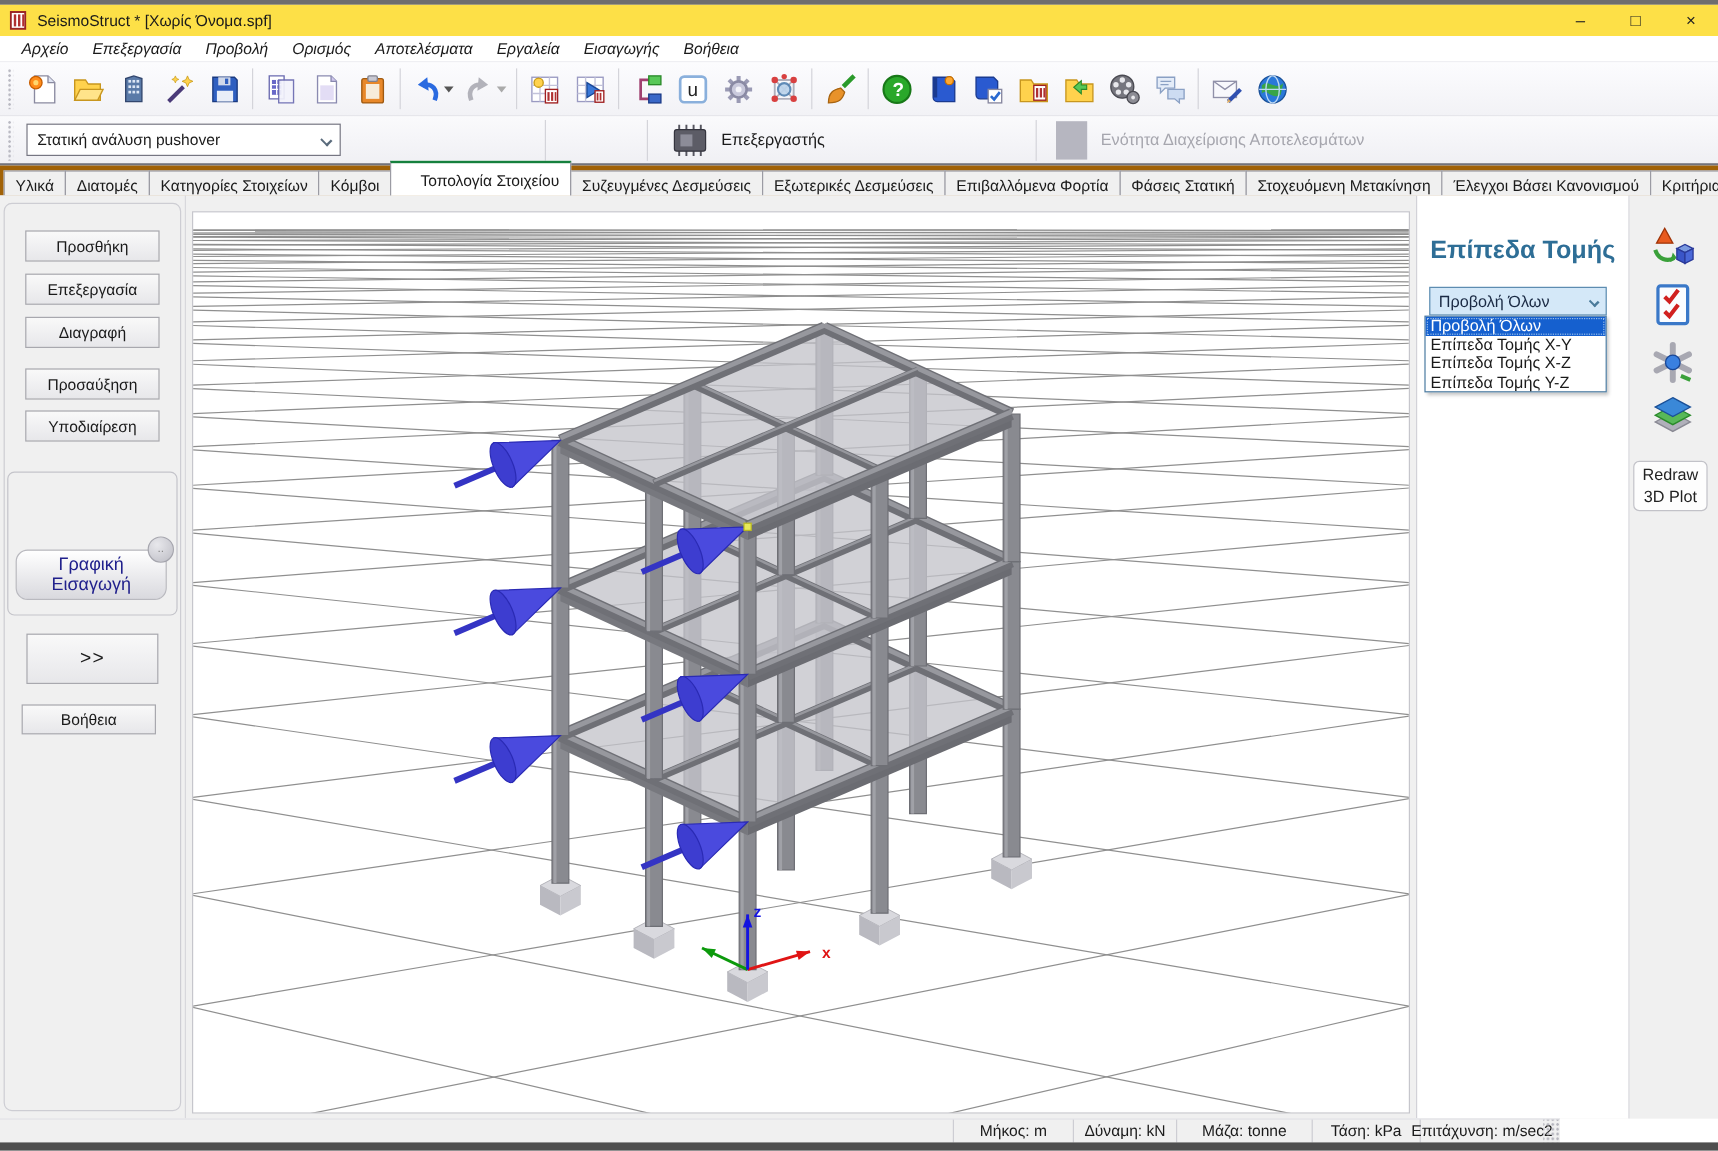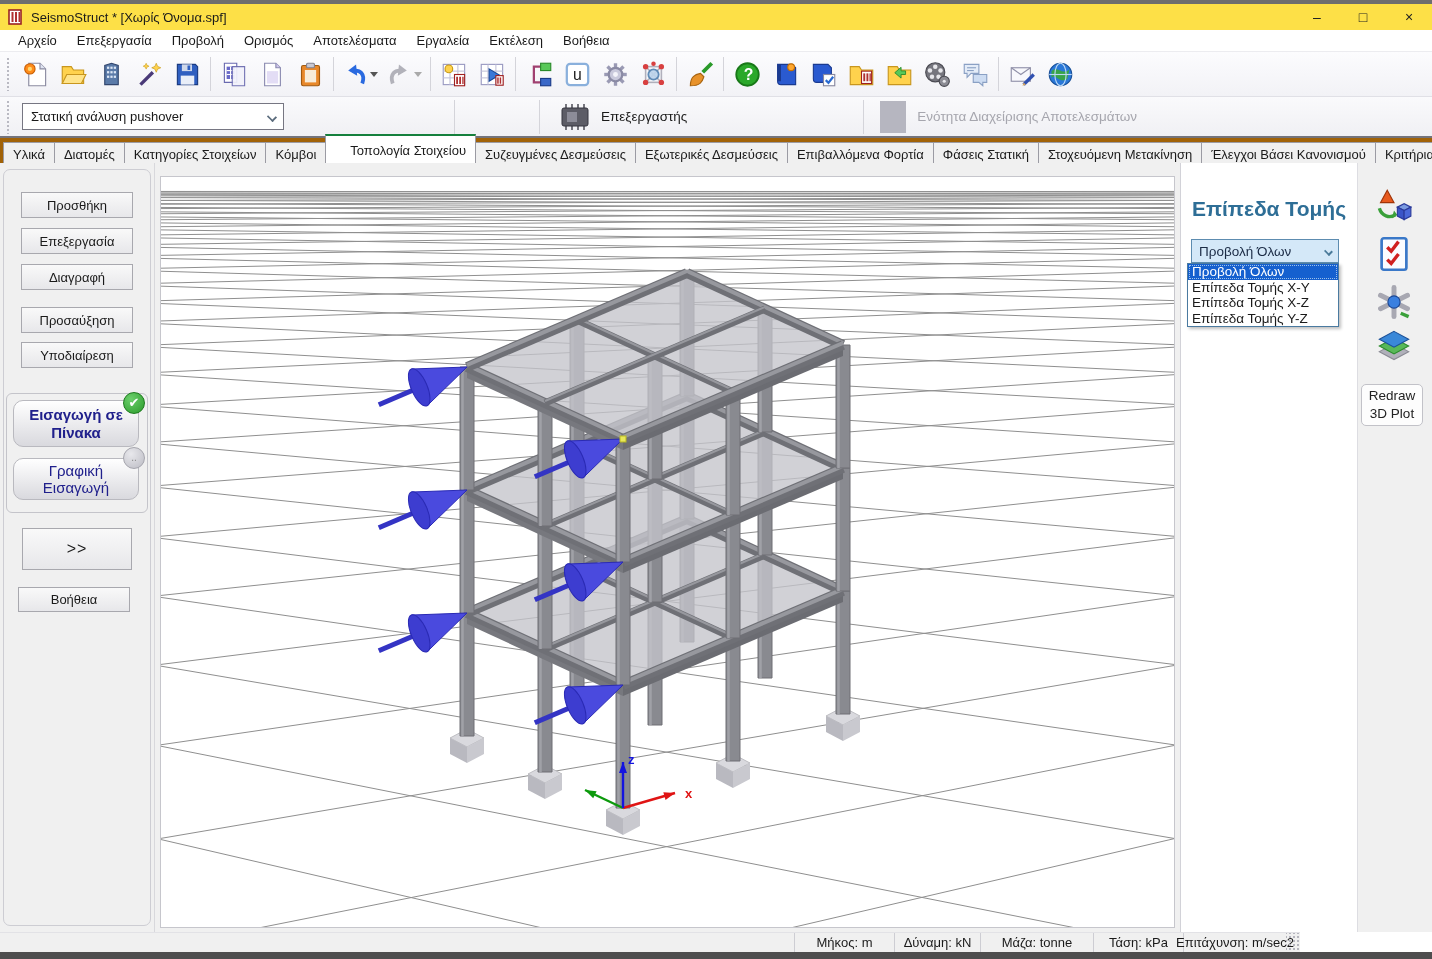--- a/index.html
+++ b/index.html
@@ -13,21 +13,21 @@
   .titlebar{position:absolute;left:0;top:4px;width:1432px;height:26px;background:#fde047;
             display:flex;align-items:center;padding-left:8px;}
   .app-icon{width:16px;height:16px;margin-right:7px;display:inline-flex;}
   .title-text{font-size:13px;}
   .win-controls{position:absolute;right:0;top:0;height:26px;display:flex;}
   .win-btn{width:46px;height:26px;display:flex;align-items:center;justify-content:center;
            font-size:14px;color:#222;cursor:default;}
   
   .menubar{position:absolute;left:0;top:30px;width:1432px;height:22px;background:#fff;
            display:flex;align-items:center;padding-left:8px;border-bottom:1px solid #ececf0;}
-  .menu-item{padding:2px 10px;white-space:nowrap;}
+  .menu-item{padding:2px 10px;white-space:nowrap;font-style:italic;}
   
   .toolbar1{position:absolute;left:0;top:52px;width:1432px;height:45px;
             background:linear-gradient(#fcfcfe,#f2f2f6);border-bottom:1px solid #e0e0e6;
             display:flex;align-items:center;padding-left:4px;}
   .grip{width:5px;height:34px;margin:0 5px 0 2px;
         background-image:radial-gradient(circle,#b9b9c2 1px,transparent 1.2px);
         background-size:4px 4px;}
   .tb-btn{width:38px;height:38px;display:flex;align-items:center;justify-content:center;flex:0 0 auto;}
   .tb-btn svg{width:27px;height:27px;}
   .tb-btn.narrow{width:34px;}
@@ -136,21 +136,21 @@
     </div>
   </div>
 
   <div class="menubar">
     <span class="menu-item">Αρχείο</span>
     <span class="menu-item">Επεξεργασία</span>
     <span class="menu-item">Προβολή</span>
     <span class="menu-item">Ορισμός</span>
     <span class="menu-item">Αποτελέσματα</span>
     <span class="menu-item">Εργαλεία</span>
-    <span class="menu-item">Εκτέλεση</span>
+    <span class="menu-item">Εισαγωγής</span>
     <span class="menu-item">Βοήθεια</span>
   </div>
 
   <div class="toolbar1">
     <span class="grip"></span>
     <span class="tb-btn">
         <svg viewBox="0 0 24 24">
           <path d="M6 2h10l5 5v15H6z" fill="#fff" stroke="#8a8aa0"></path>
           <path d="M16 2v5h5" fill="#dfe4f2" stroke="#8a8aa0"></path>
           <circle cx="7" cy="7" r="4.6" fill="#ff8c1a" stroke="#c85e00"></circle>
@@ -463,24 +463,20 @@
   <div class="main">
 
     <div class="left-panel">
       <div class="lp-frame"></div>
       <div class="std-btn" style="top:29px">Προσθήκη</div>
       <div class="std-btn" style="top:65px">Επεξεργασία</div>
       <div class="std-btn" style="top:101px">Διαγραφή</div>
       <div class="std-btn" style="top:144px">Προσαύξηση</div>
       <div class="std-btn" style="top:179px">Υποδιαίρεση</div>
       <div class="fancy-box"></div>
-      <div class="fancy-btn bold" style="top:237px;height:47px">
-        <span>Εισαγωγή σε Πίνακα</span>
-        <span class="badge green" style="top:-9px;right:-7px">✔</span>
-      </div>
       <div class="fancy-btn" style="top:295px;height:42px">
         <span>Γραφική Εισαγωγή</span>
         <span class="badge gray" style="top:-12px;right:-7px">..</span>
       </div>
       <div class="expand-btn">&gt;&gt;</div>
       <div class="help-btn">Βοήθεια</div>
     </div>
 
     <div class="viewport">
       <div class="canvas">

